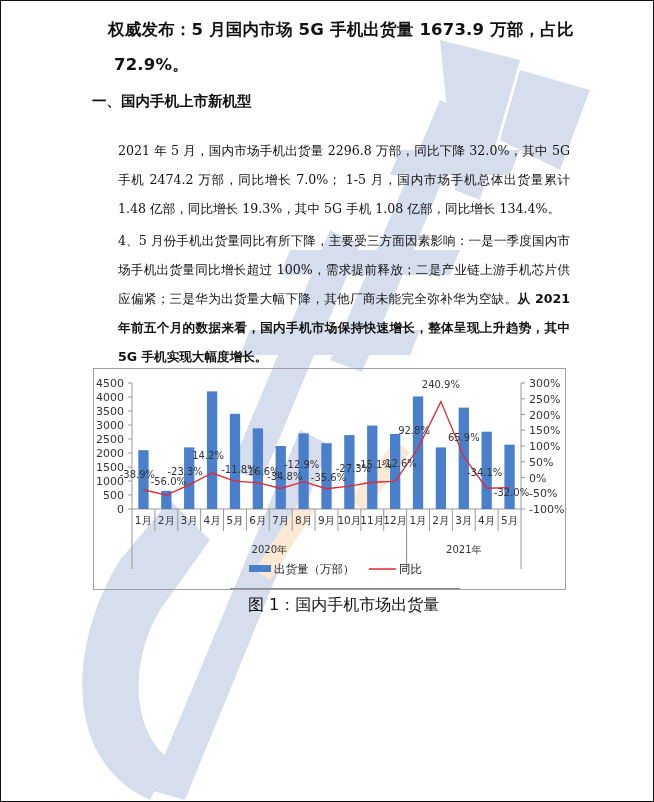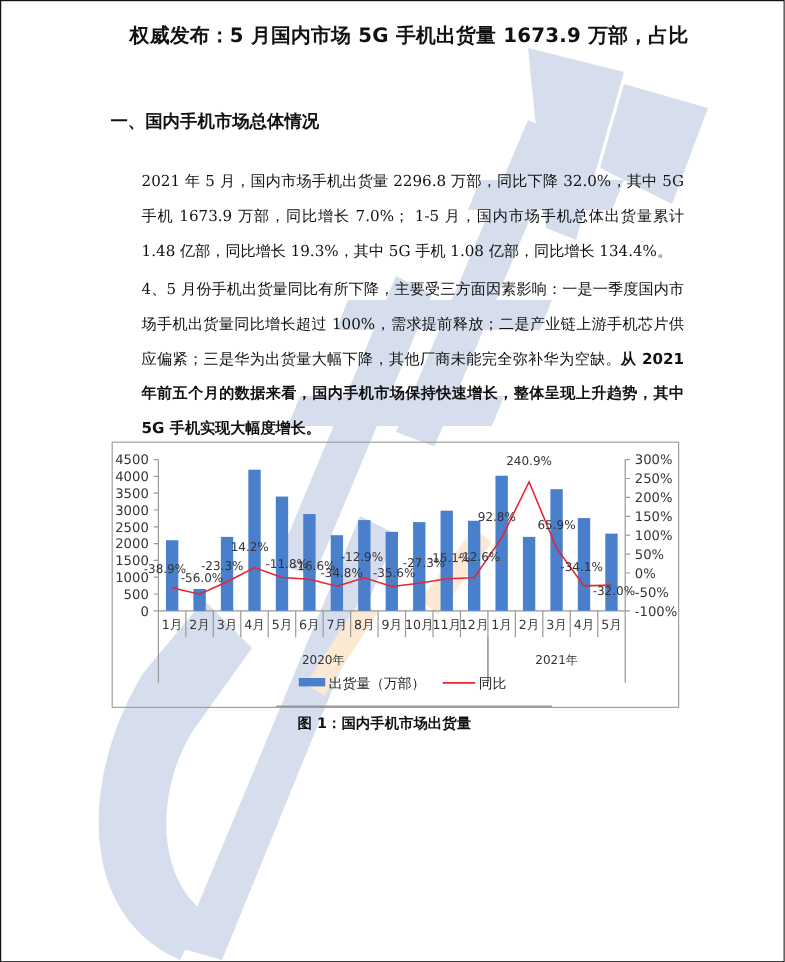--- a/index.html
+++ b/index.html
@@ -11,21 +11,21 @@
   .title .l2 { display: block; padding-left: 6px; }
   .h1 { position: absolute; left: 92px; top: 92px; font-family: "DejaVu Sans", sans-serif; font-weight: bold; font-size: 14.5px; }
   .para { position: absolute; left: 90px; width: 480px; font-size: 12.6px; line-height: 29px; text-align: justify; }
   .para .indent { padding-left: 28px; }
   .p1 { top: 136px; }
   .p2 { top: 226px; }
   .p3 { top: 628px; }
   .bold { font-family: "DejaVu Sans", sans-serif; font-weight: bold; }
   .chartbox { position: absolute; left: 93px; top: 368px; width: 471px; height: 220px; border: 1px solid #a0a0a0; background: transparent; }
   .chartbox svg { position: absolute; left: 0; top: 0; }
-  .caption { position: absolute; left: 248px; top: 595px; font-family: "DejaVu Sans", sans-serif; font-weight: bold; font-size: 12px; }
+  .caption { position: absolute; left: 248px; top: 595px; font-family: "DejaVu Sans", sans-serif; font-weight: normal; font-size: 16px; }
   .rule { position: absolute; left: 230px; top: 588px; width: 230px; height: 1px; background: #888; }
 </style>
 </head>
 <body>
 
 <div class="page"></div>
 
 <svg class="watermark" width="654" height="802" viewBox="0 0 654 802">
   <g opacity="0.22">
 
@@ -42,26 +42,27 @@
     <path d="M290 250 L460 250 L450 275 L280 275 Z" fill="#4a6fb0"></path>
     <path d="M400 150 L520 150 L510 175 L390 175 Z" fill="#4a6fb0"></path>
     <path d="M440 40 L520 60 L480 200 L455 190 Z" fill="#4a6fb0"></path>
     <path d="M520 70 L590 90 L560 170 L500 140 Z" fill="#4a6fb0"></path>
   </g>
 </svg>
 
 <div class="content">
   <div class="title">
     <span>权威发布：5 月国内市场 5G 手机出货量 1673.9 万部，占比</span>
+    <span class="l2">72.9%。</span>
   </div>
 
-  <div class="h1">一、国内手机市场总体情况</div>
+  <div class="h1">一、国内手机上市新机型</div>
 
   <div class="para p1">
-    <div class="indent">2021 年 5 月，国内市场手机出货量 2296.8 万部，同比下降 32.0%，其中 5G 手机 1673.9 万部，同比增长 7.0%； 1-5 月，国内市场手机总体出货量累计 1.48 亿部，同比增长 19.3%，其中 5G 手机 1.08 亿部，同比增长 134.4%。</div>
+    <div class="indent">2021 年 5 月，国内市场手机出货量 2296.8 万部，同比下降 32.0%，其中 5G 手机 2474.2 万部，同比增长 7.0%； 1-5 月，国内市场手机总体出货量累计 1.48 亿部，同比增长 19.3%，其中 5G 手机 1.08 亿部，同比增长 134.4%。</div>
   </div>
 
   <div class="para p2">
     <div class="indent"><span>4、5 月份手机出货量同比有所下降，主要受三方面因素影响：一是一季度国内市场手机出货量同比增长超过 100%，需求提前释放；二是产业链上游手机芯片供应偏紧；三是华为出货量大幅下降，其他厂商未能完全弥补华为空缺。</span><span class="bold">从 2021 年前五个月的数据来看，国内手机市场保持快速增长，整体呈现上升趋势，其中 5G 手机实现大幅度增长。</span></div>
   </div>
 
   <div class="chartbox">
     <svg id="chart-svg" width="471" height="220">
         <line x1="38" y1="14" x2="38" y2="140" stroke="#999" stroke-width="1"></line>
         <line x1="34" y1="140" x2="38" y2="140" stroke="#999"></line>

